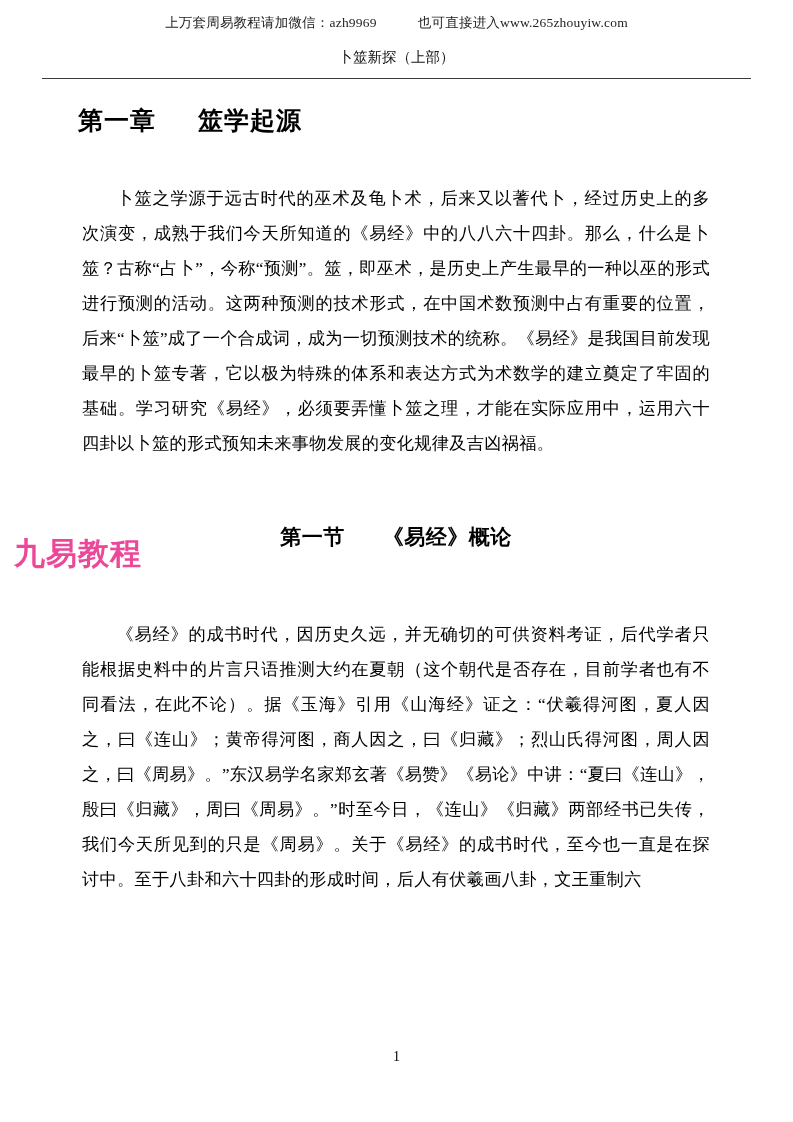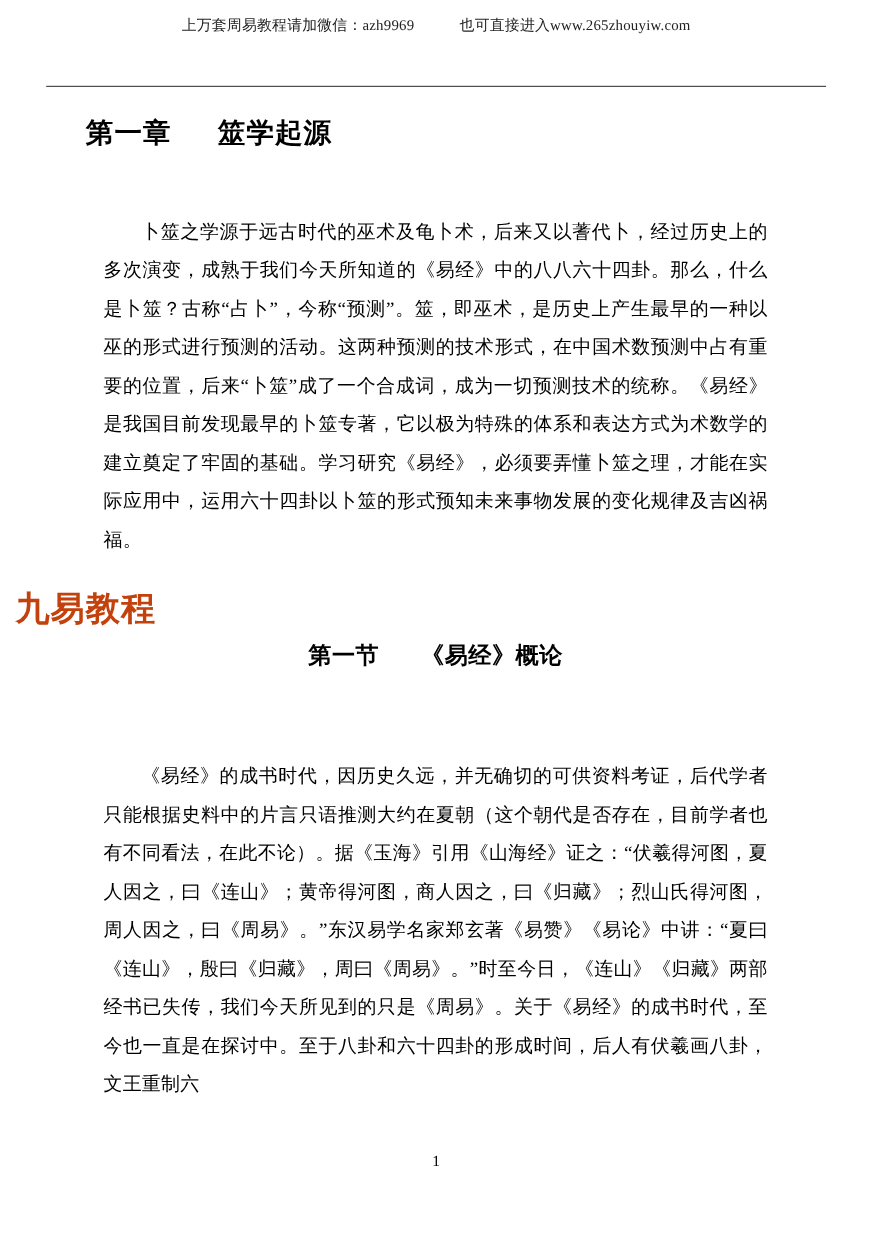--- a/index.html
+++ b/index.html
@@ -78,39 +78,39 @@
     font-size: 21px;
     font-weight: bold;
     text-align: center;
     letter-spacing: 0.5px;
   }
   h2.section-title .gap {
     display: inline-block;
     width: 38px;
   }
   p.body-par {
-    margin: 16px;
+    margin: 4px;
     font-size: 17.2px;
     line-height: 35px;
     text-align: justify;
     text-justify: inter-ideograph;
     text-indent: 2em;
     letter-spacing: 0.3px;
   }
   .sp-1 { height: 40px; }
   .sp-2 { height: 42px; }
   .sp-3 { height: 30px; }
   .sp-4 { height: 16px; }
   .logo-watermark {
     position: absolute;
     top: 538px;
     left: 14px;
     font-size: 31px;
     font-weight: bold;
-    color: #c2410c;
+    color: #ec4899;
     font-family: "Liberation Sans", sans-serif;
     letter-spacing: 1px;
     line-height: 1;
   }
   .page-number {
     position: absolute;
     bottom: 57px;
     left: 0;
     width: 793px;
     text-align: center;
@@ -122,20 +122,21 @@
 <body>
 
 <div class="page">
 
   <div class="watermark-top">
     <span>上万套周易教程请加微信：azh9969</span>
     <span class="wm-mid"></span>
     <span>也可直接进入www.265zhouyiw.com</span>
   </div>
 
+  <div class="running-head">卜筮新探（上部）</div>
   <div class="rule"></div>
 
   <div class="content">
 
     <h1 class="chapter-title">
       <span>第一章</span><span class="gap"></span><span>筮学起源</span>
     </h1>
 
     <div class="sp-1"></div>
 

